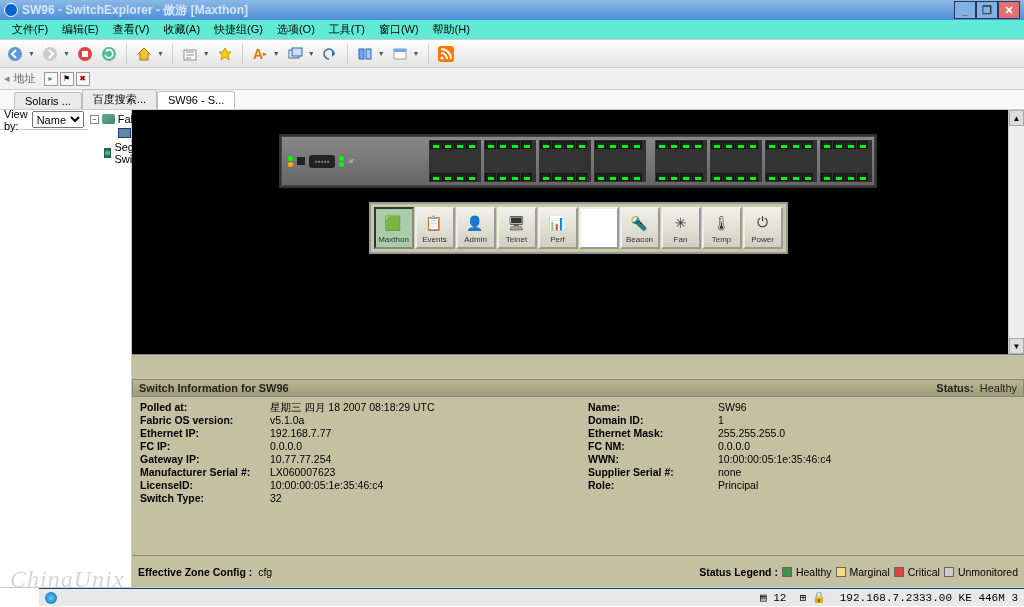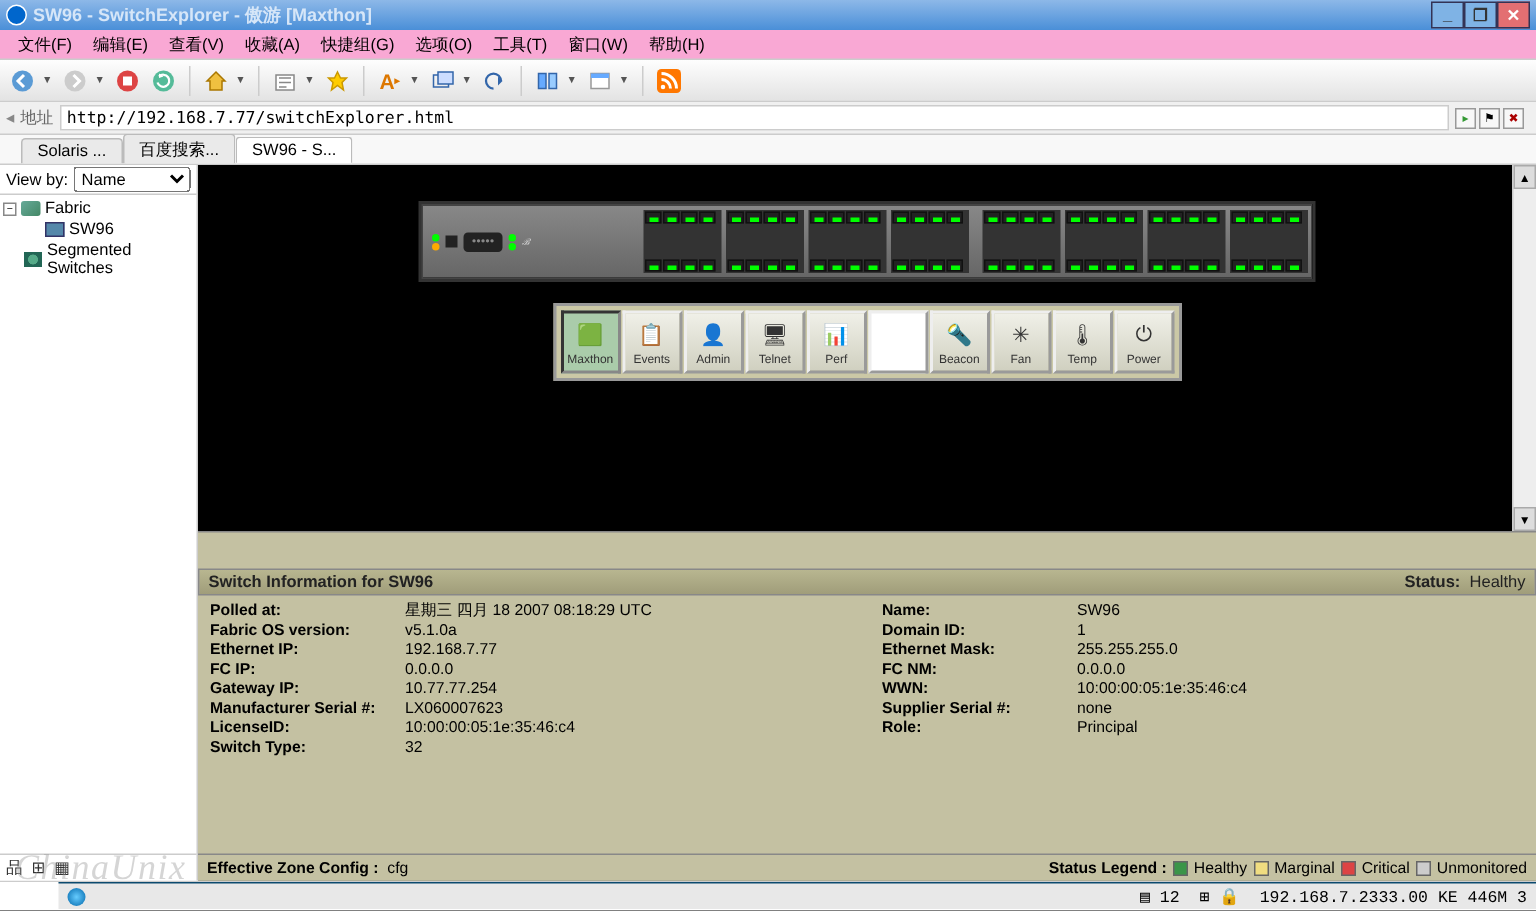--- a/index.html
+++ b/index.html
@@ -5,42 +5,42 @@
     * { box-sizing: border-box; margin: 0; padding: 0; }
     body { font-family: "Microsoft Sans Serif", Arial, sans-serif; font-size: 11px; background: #fff; width:1024px; height:607px; overflow:hidden; position:relative;}
     
     .titlebar { height: 20px; background: linear-gradient(to bottom,#8db8e8,#4a8fd8); display:flex; align-items:center; padding: 0 4px; color:#fff; font-size:12px; font-weight:bold; }
     .titlebar .logo { width:14px; height:14px; background:#0066cc; border-radius:50%; margin-right:4px; display:inline-block; border:1px solid #fff; }
     .titlebar .title { flex:1; color:#d6e6f8; }
     .titlebar .winbtns { display:flex; gap:0; }
     .winbtn { width:22px; height:18px; border:1px solid #335; background:#7fb3e5; color:#333; display:flex; align-items:center; justify-content:center; font-weight:bold; font-size:11px; }
     .winbtn.close { background:#e36f72; color:#fff;}
     
-    .menubar { height:20px; background:#f9a8d4; border-bottom:1px solid #ccc; display:flex; align-items:flex-start; padding: 0 6px; gap:2px; }
+    .menubar { height:20px; background:#5eead4; border-bottom:1px solid #ccc; display:flex; align-items:flex-start; padding: 0 6px; gap:2px; }
     .menubar span { padding: 2px 6px; cursor:default; }
     
     .toolbar { height:28px; background:linear-gradient(to bottom,#fefefe,#e3e3e3); border-bottom:1px solid #ccc; display:flex; align-items:center; padding:0 6px; gap:6px; }
     .tbbtn { width:18px; height:18px; display:flex; align-items:center; justify-content:center; font-size:14px; cursor:default;}
     .tbbtn svg { width:16px; height:16px; }
     .sep { width:1px; height:20px; background:#ccc; margin:0 2px; }
     .dropdown-arrow { font-size:7px; color:#555; margin-left:-2px; }
     
     .addrbar { height:22px; background:#f0f0f0; border-bottom:1px solid #ccc; display:flex; align-items:center; padding:0 4px; }
     .addrbar .lbl { padding: 0 4px; color:#666; font-size:11px; }
     .addrbar .url { flex:1; background:#fff; border:1px solid #ccc; height:17px; padding:0 4px; font-family: monospace; font-size:11px; }
     .addrbar .right-icons { display:flex; gap:2px; padding:0 4px; }
     .smicon { width:14px; height:14px; border:1px solid #999; background:#f8f8f8; font-size:8px; display:flex; align-items:center; justify-content:center; }
     
     .tabbar { height:20px; background:#f8f8f8; border-bottom:1px solid #ccc; display:flex; align-items:flex-end; padding-left:14px; }
     .btab { border:1px solid #bbb; border-bottom:none; padding:2px 10px; background:#eaeaea; margin-right:0px; font-size:11px;  border-radius:3px 3px 0 0; }
     .btab.active { background:#fff; border-bottom:1px solid #fff; position:relative; z-index:2; }
     
     .content { display:flex; height: 478px; border-bottom:1px solid #ccc; }
     
-    .sidebar { width:132px; background:#fff; border-right:1px solid #ccc; display:flex; flex-direction:column; }
+    .sidebar { width:132px; background:#fff; border-right:1px solid #ccc; display:flex; flex-direction:row; }
     .viewby { height:20px; border-bottom:1px solid #ccc; display:flex; align-items:center; padding:0 4px; gap:4px;}
     .viewby select { flex:1; height:17px; font-size:11px; }
     .tree { flex:1; padding:2px 2px; }
     .treenode { display:flex; align-items:center; gap:3px; padding:1px 0; }
     .treenode .exp { width:9px; height:9px; border:1px solid #888; font-size:7px; display:flex; align-items:center; justify-content:center; background:#fff;}
     .treenode .ico { width:13px; height:10px; display:inline-block; }
     .ico.fabric { background: linear-gradient(135deg,#6a9,#486); border-radius:2px;}
     .ico.switch { background:#5588aa; border:1px solid #336; }
     .ico.seg { background:radial-gradient(circle,#5a8 40%,#265 45%);} 
     .indent1 { padding-left:14px; }
@@ -74,21 +74,21 @@
     
     .info-panel { flex:1; background:#c4c1a2; border-top:1px solid #888; display:flex; flex-direction:column;}
     .info-header { height:18px; background:linear-gradient(to bottom,#b8b690,#a09d7a); border:1px solid #888; display:flex; align-items:center; padding:0 6px; font-weight:bold; font-size:11px; color:#222; justify-content:space-between;margin-top:24px;}
     .info-header .status-txt { font-weight:normal;}
     .info-body { flex:1; padding:4px 8px; display:flex; gap:20px;}
     .info-col { flex:1;}
     .info-row { display:flex; font-size:10.5px; line-height:13px;}
     .info-row .k { width:130px; font-weight:bold;}
     .info-row .v { flex:1;}
     
-    .info-footer { height:18px; border-top:1px solid #888; display:flex; align-items:center; padding:0 6px; font-size:10.5px; justify-content:space-between; background:#c4c1a2;}
+    .info-footer { height:32px; border-top:1px solid #888; display:flex; align-items:center; padding:0 6px; font-size:10.5px; justify-content:space-between; background:#c4c1a2;}
     .legend { display:flex; align-items:center; gap:4px;}
     .sw { width:10px; height:10px; border:1px solid #666;}
     .sw.h{background:#3b9548;} .sw.m{background:#f0dd80;} .sw.c{background:#d44;} .sw.u{background:#ccc;}
     
     .statusbar { height:18px; background:#e8e8e8; border-top:1px solid #0c4a6e; display:flex; align-items:center; padding:0 6px; font-size:11px; justify-content:space-between; font-family:Liberation Mono, monospace;margin-left:39px;}
     .statusbar .left { display:flex; align-items:center; gap:4px;}
     .watermark { position: absolute; left: 10px; bottom: 14px; font-size:24px; color:rgba(150,150,150,0.4); font-family: "Times New Roman", serif; letter-spacing:1px; pointer-events:none; font-style:italic;}
   </style>
 </head>
 <body>
@@ -201,21 +201,20 @@
         <circle cx="4" cy="12" r="1.5" fill="#fff"></circle>
         <path d="M3 7 a6 6 0 0 1 6 6" stroke="#fff" fill="none" stroke-width="2"></path>
         <path d="M3 3 a10 10 0 0 1 10 10" stroke="#fff" fill="none" stroke-width="2"></path>
       </svg>
     </div>
 </div>
 
 <div class="addrbar">
   <span style="color:#888;">◂</span>
   <span class="lbl">地址</span>
-  <input class="url" value="http://192.168.7.77/switchExplorer.html" style="">
   <div class="right-icons">
     <span class="smicon" style="color:#393;">▸</span>
     <span class="smicon">⚑</span>
     <span class="smicon" style="color:#a00;">✖</span>
   </div>
 </div>
 
 <div class="tabbar">
   <div class="btab">Solaris ...</div>
   <div class="btab">百度搜索...</div>

